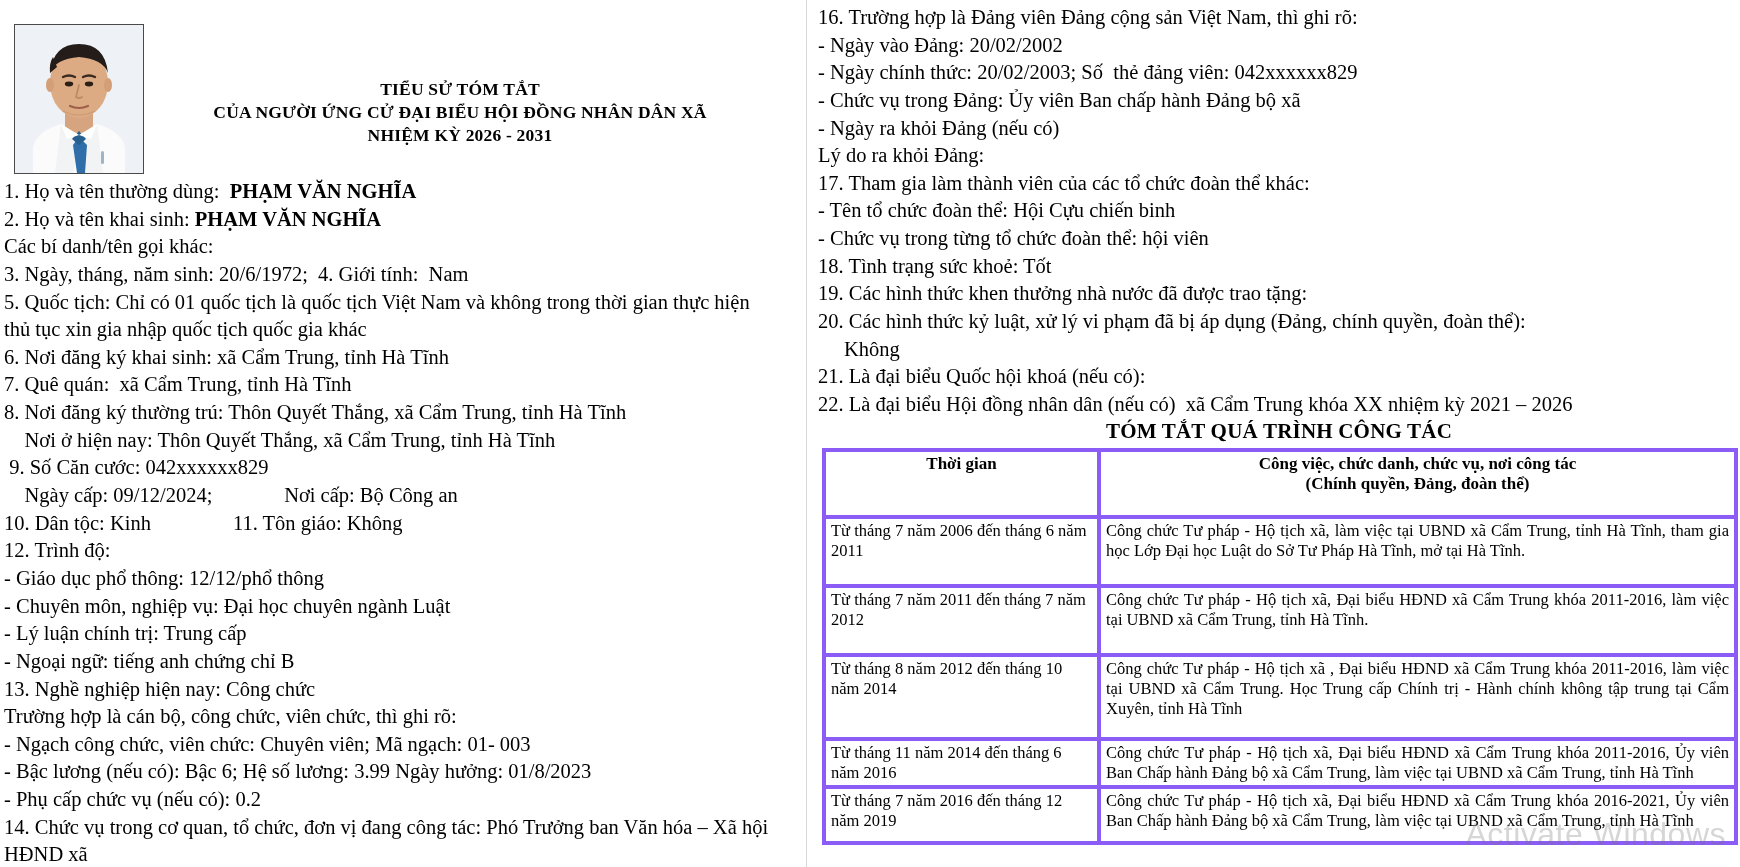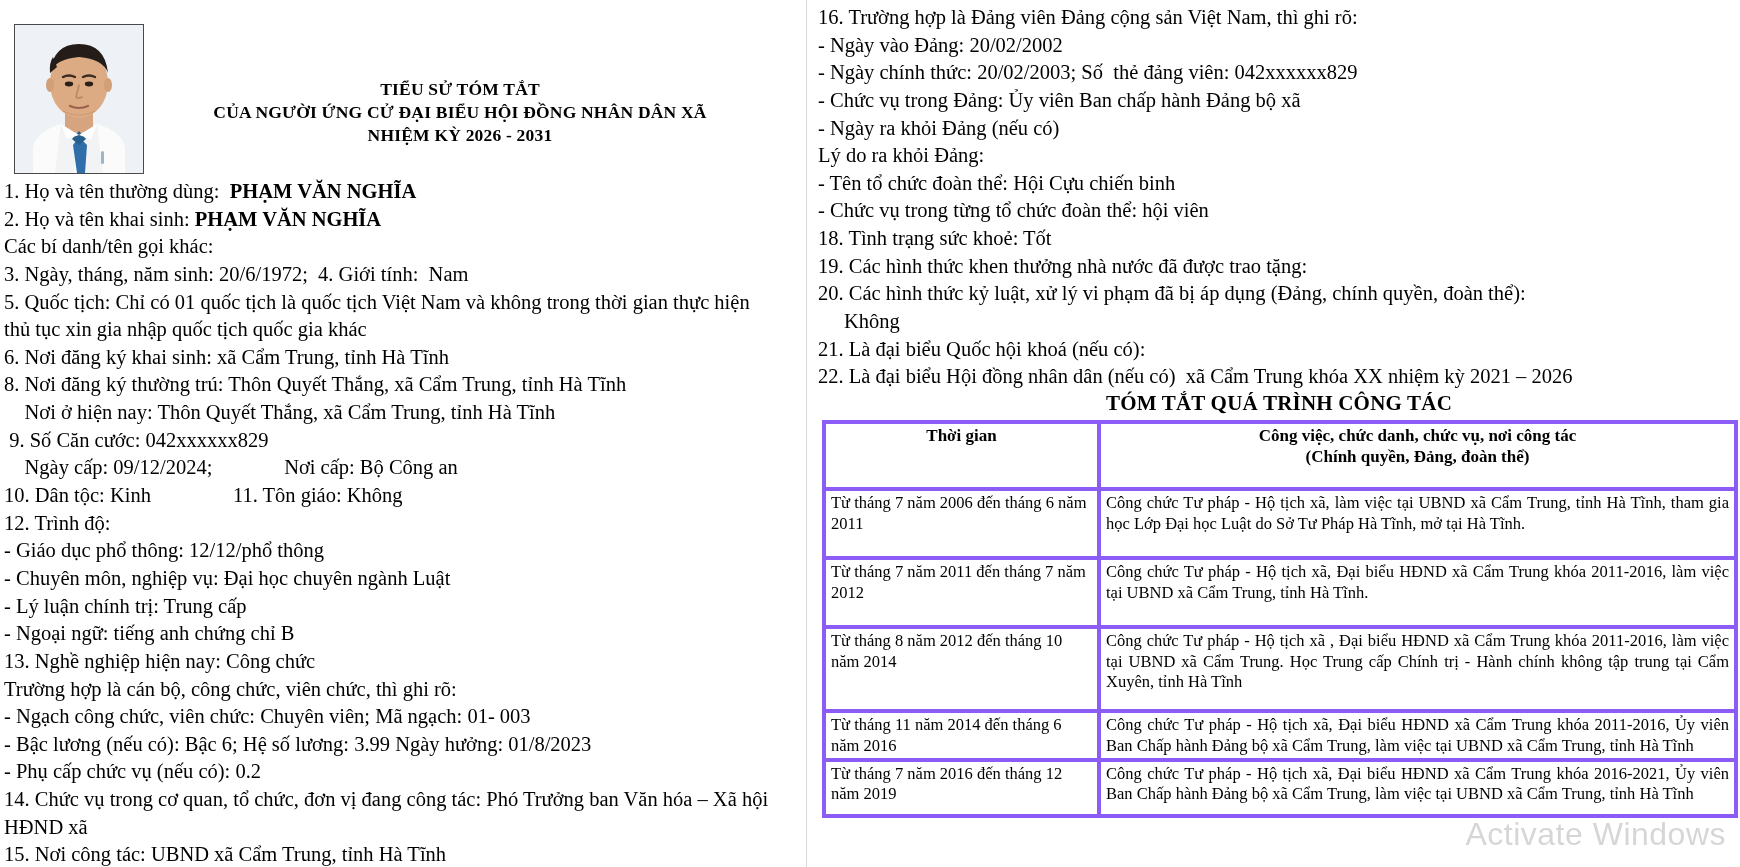--- a/index.html
+++ b/index.html
@@ -225,20 +225,21 @@
 
       <p class="txt"><span>1. Họ và tên thường dùng:  </span><span class="b">PHẠM VĂN NGHĨA</span></p>
 
       <p class="txt"><span>2. Họ và tên khai sinh: </span><span class="b">PHẠM VĂN NGHĨA</span></p>
 
       <p class="txt">Các bí danh/tên gọi khác:</p>
       <p class="txt">3. Ngày, tháng, năm sinh: 20/6/1972;  4. Giới tính:  Nam</p>
       <p class="txt">5. Quốc tịch: Chỉ có 01 quốc tịch là quốc tịch Việt Nam và không trong thời gian thực hiện</p>
       <p class="txt">thủ tục xin gia nhập quốc tịch quốc gia khác</p>
       <p class="txt">6. Nơi đăng ký khai sinh: xã Cẩm Trung, tỉnh Hà Tĩnh</p>
+      <p class="txt">7. Quê quán:  xã Cẩm Trung, tỉnh Hà Tĩnh</p>
       <p class="txt">8. Nơi đăng ký thường trú: Thôn Quyết Thắng, xã Cẩm Trung, tỉnh Hà Tĩnh</p>
       <p class="txt">    Nơi ở hiện nay: Thôn Quyết Thắng, xã Cẩm Trung, tỉnh Hà Tĩnh</p>
       <p class="txt"> 9. Số Căn cước: 042xxxxxx829</p>
       <p class="txt">    Ngày cấp: 09/12/2024;              Nơi cấp: Bộ Công an</p>
       <p class="txt">10. Dân tộc: Kinh                11. Tôn giáo: Không</p>
       <p class="txt">12. Trình độ:</p>
       <p class="txt">- Giáo dục phổ thông: 12/12/phổ thông</p>
       <p class="txt">- Chuyên môn, nghiệp vụ: Đại học chuyên ngành Luật</p>
       <p class="txt">- Lý luận chính trị: Trung cấp</p>
       <p class="txt">- Ngoại ngữ: tiếng anh chứng chỉ B</p>
@@ -256,20 +257,21 @@
 
   <div class="col-right">
     <div class="lines-right">
 
       <p class="txt">16. Trường hợp là Đảng viên Đảng cộng sản Việt Nam, thì ghi rõ:</p>
       <p class="txt">- Ngày vào Đảng: 20/02/2002</p>
       <p class="txt">- Ngày chính thức: 20/02/2003; Số  thẻ đảng viên: 042xxxxxx829</p>
       <p class="txt">- Chức vụ trong Đảng: Ủy viên Ban chấp hành Đảng bộ xã</p>
       <p class="txt">- Ngày ra khỏi Đảng (nếu có)</p>
       <p class="txt">Lý do ra khỏi Đảng:</p>
+      <p class="txt">17. Tham gia làm thành viên của các tổ chức đoàn thể khác:</p>
       <p class="txt">- Tên tổ chức đoàn thể: Hội Cựu chiến binh</p>
       <p class="txt">- Chức vụ trong từng tổ chức đoàn thể: hội viên</p>
       <p class="txt">18. Tình trạng sức khoẻ: Tốt</p>
       <p class="txt">19. Các hình thức khen thưởng nhà nước đã được trao tặng:</p>
       <p class="txt">20. Các hình thức kỷ luật, xử lý vi phạm đã bị áp dụng (Đảng, chính quyền, đoàn thể):</p>
       <p class="txt indent1">Không</p>
       <p class="txt">21. Là đại biểu Quốc hội khoá (nếu có):</p>
       <p class="txt">22. Là đại biểu Hội đồng nhân dân (nếu có)  xã Cẩm Trung khóa XX nhiệm kỳ 2021 – 2026</p>
 
       <div class="table-title">TÓM TẮT QUÁ TRÌNH CÔNG TÁC</div>

